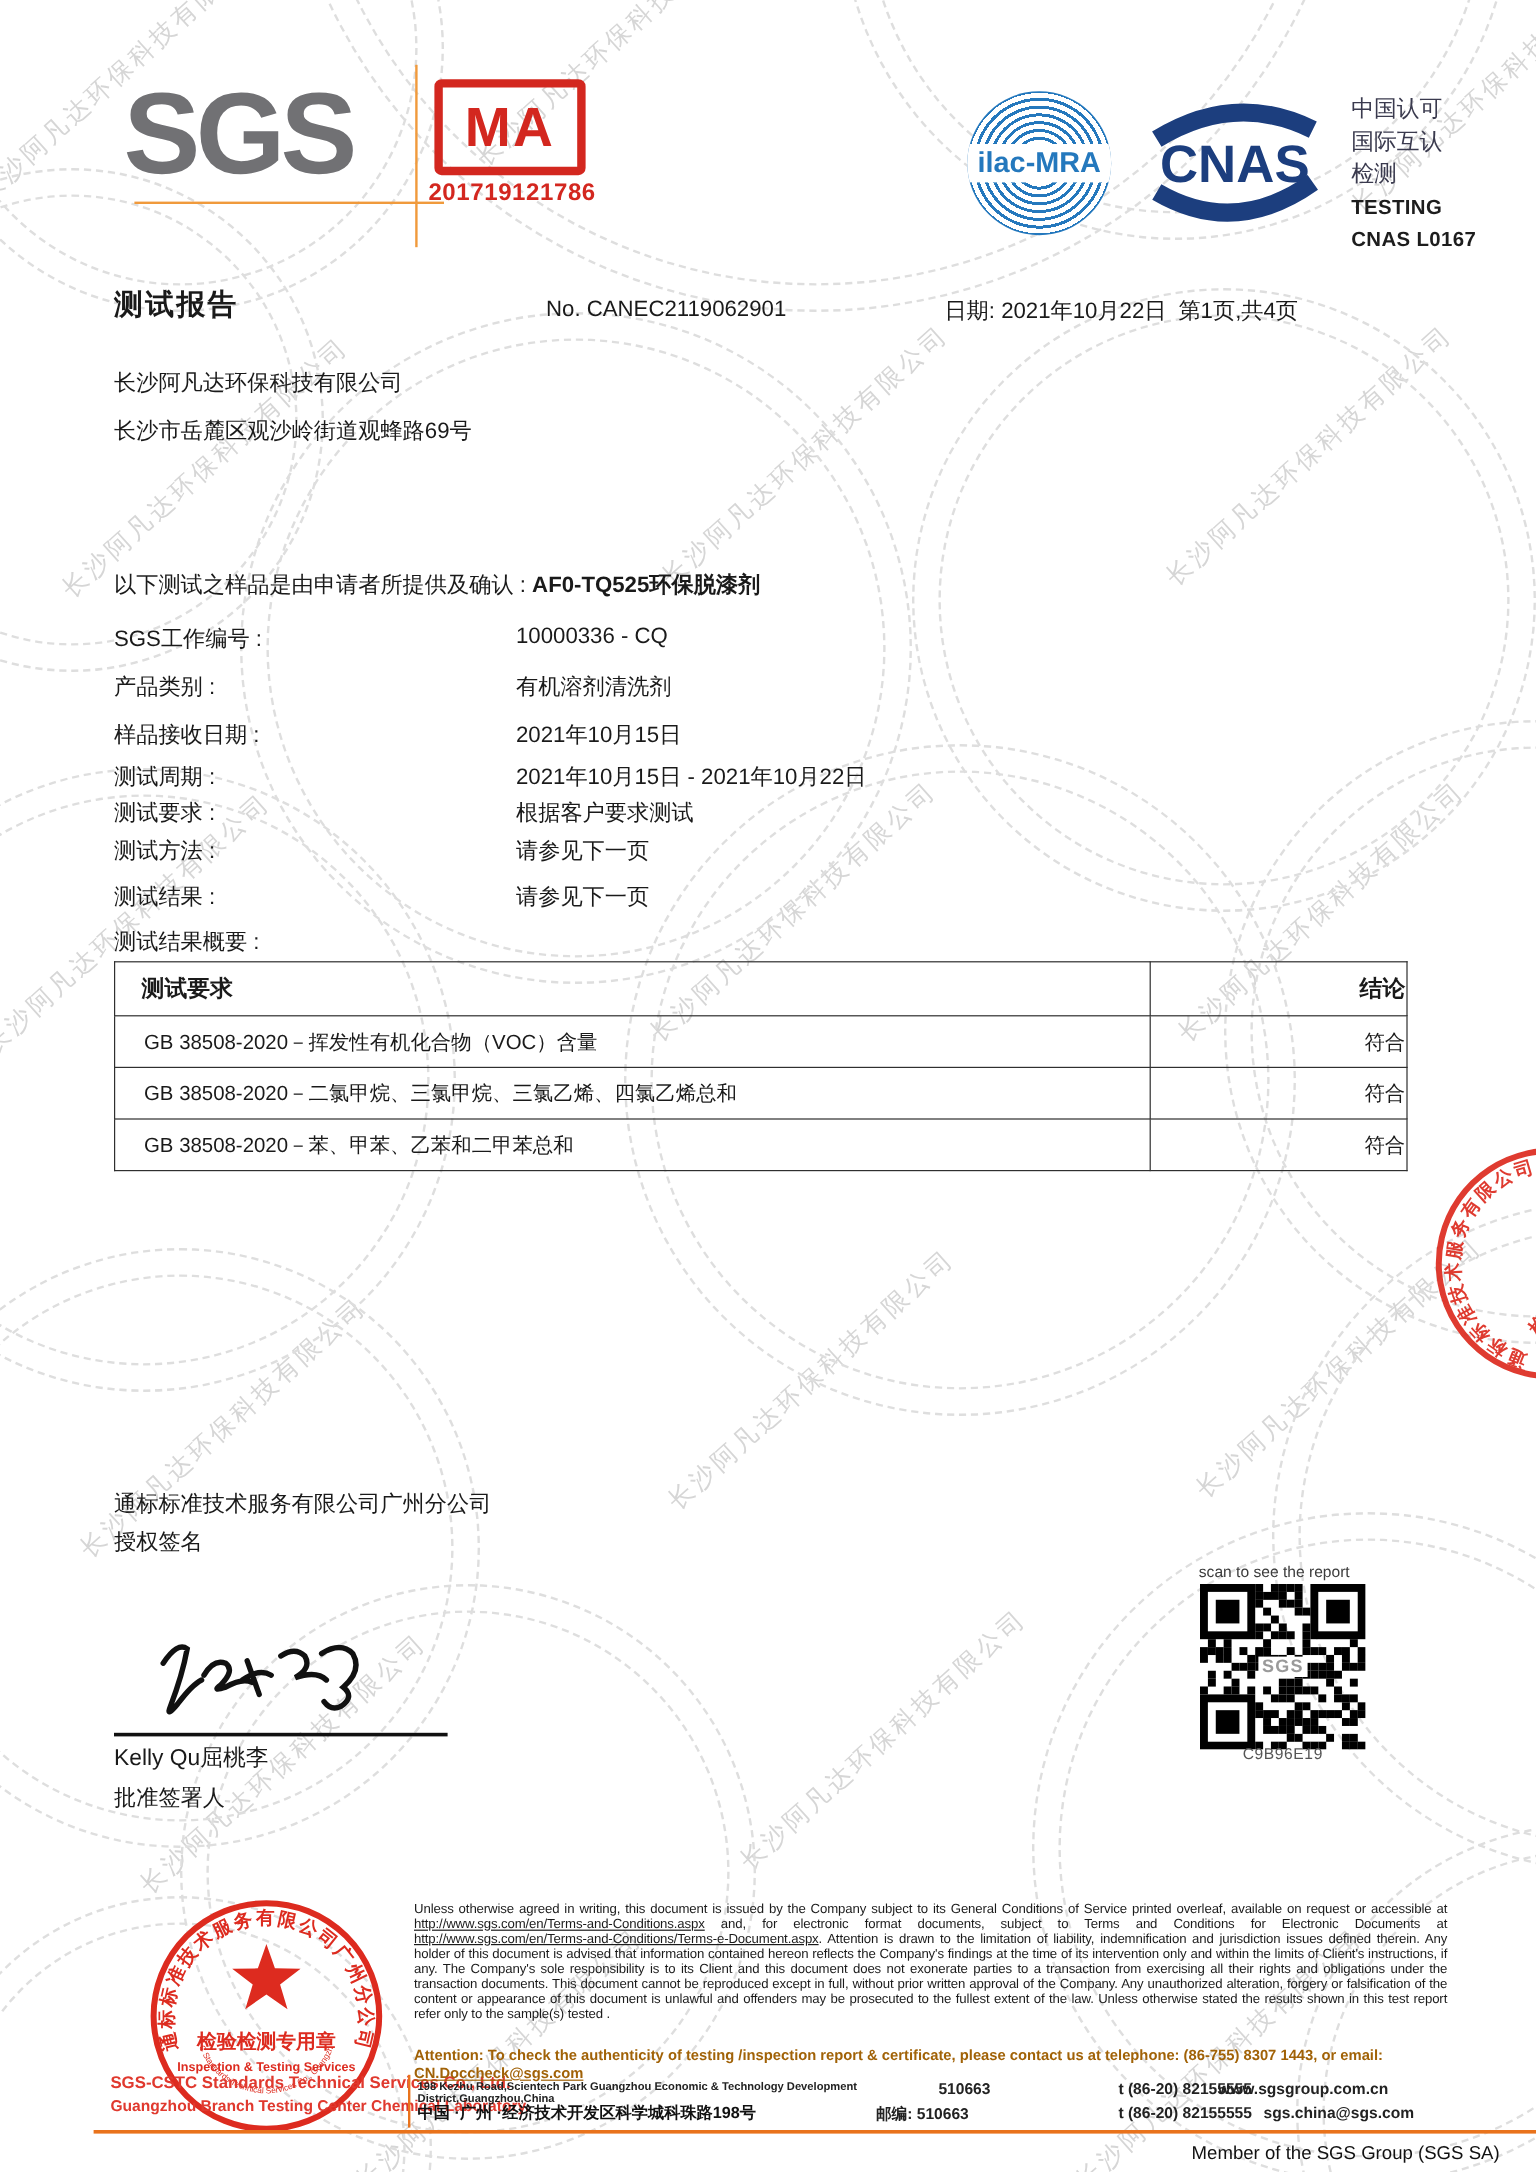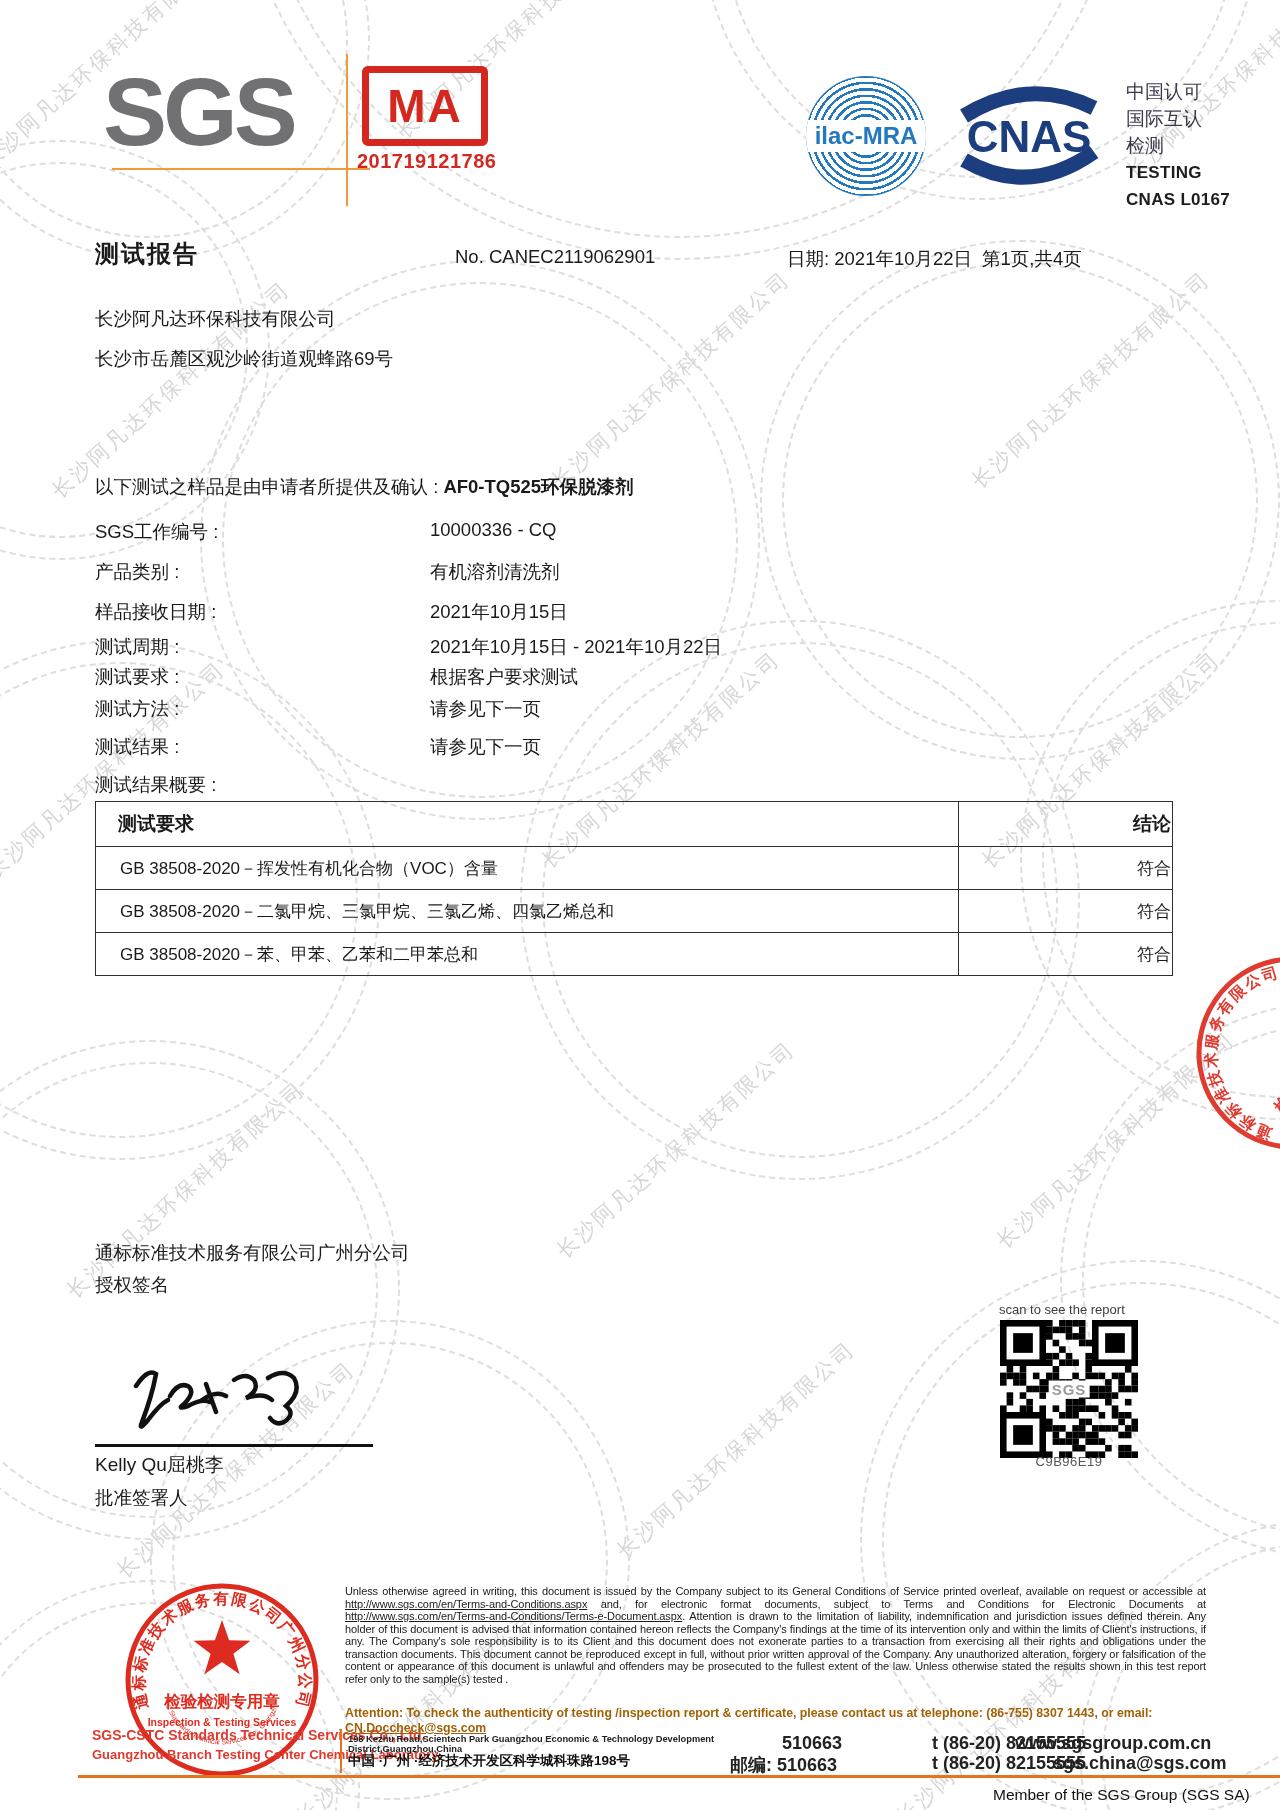--- a/index.html
+++ b/index.html
@@ -40,21 +40,21 @@
   table.summary td{height:43px;font-size:17px;padding-left:24px;}
   
   .stamp-en{color:#e0392e;font-weight:700;}
   
   .legal{width:861px;font-size:11px;line-height:12.5px;text-align:justify;color:#1b1b1b;font-weight:500;letter-spacing:-.1px;}
   .legal .url{text-decoration:underline;}
   .attention{width:870px;font-size:12.3px;line-height:15px;color:#a16207;font-weight:700;}
   .attention .url{text-decoration:underline;}
   .addr-en{font-size:9.3px;font-weight:600;color:#222;}
   .addr-cn{font-size:13.5px;font-weight:700;color:#111;}
-  .addr-sm{font-size:18px;font-weight:600;color:#222;}
+  .addr-sm{font-size:13px;font-weight:600;color:#222;}
   .member{font-size:15.5px;color:#111;font-weight:500;}
   
   .qr-box{width:138px;height:138px;position:relative;}
   .qr-label{position:absolute;left:50%;top:50%;transform:translate(-50%,-50%);background:#fff;padding:0 3px;
             color:#9a9a9a;font-weight:700;font-size:15px;letter-spacing:1px;}
 </style>
 </head>
 <body>
 
 <div class="page">

